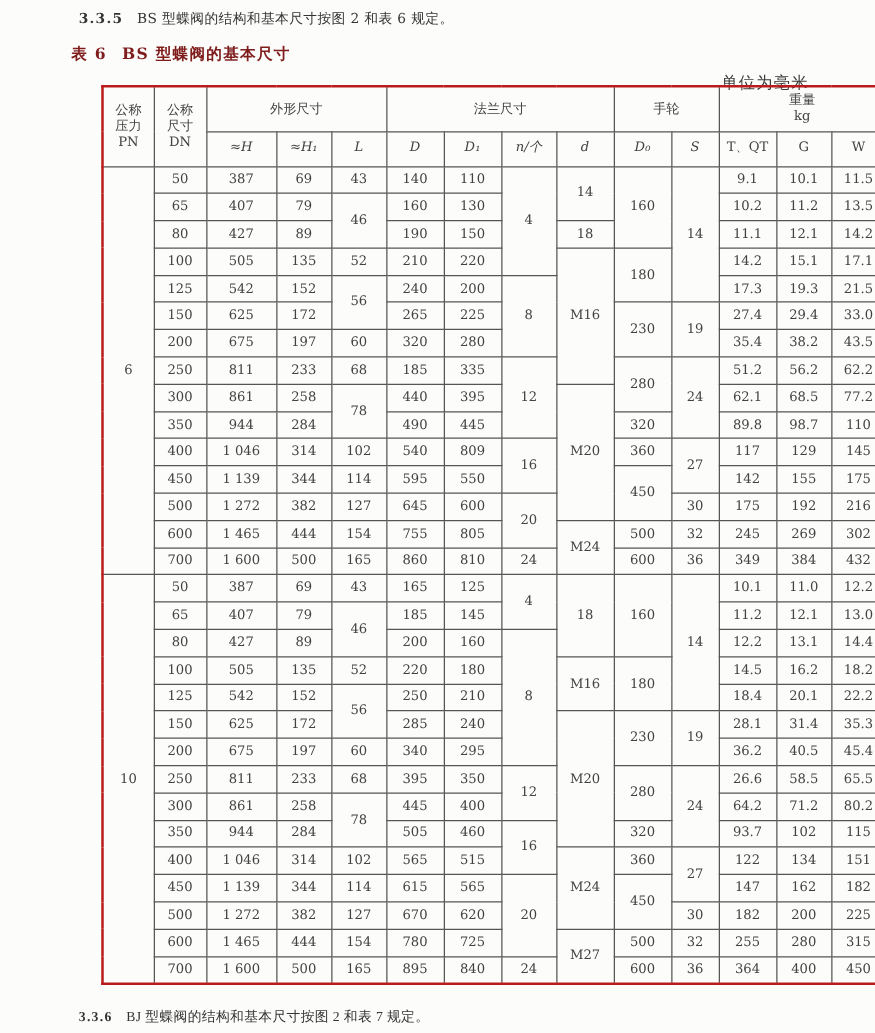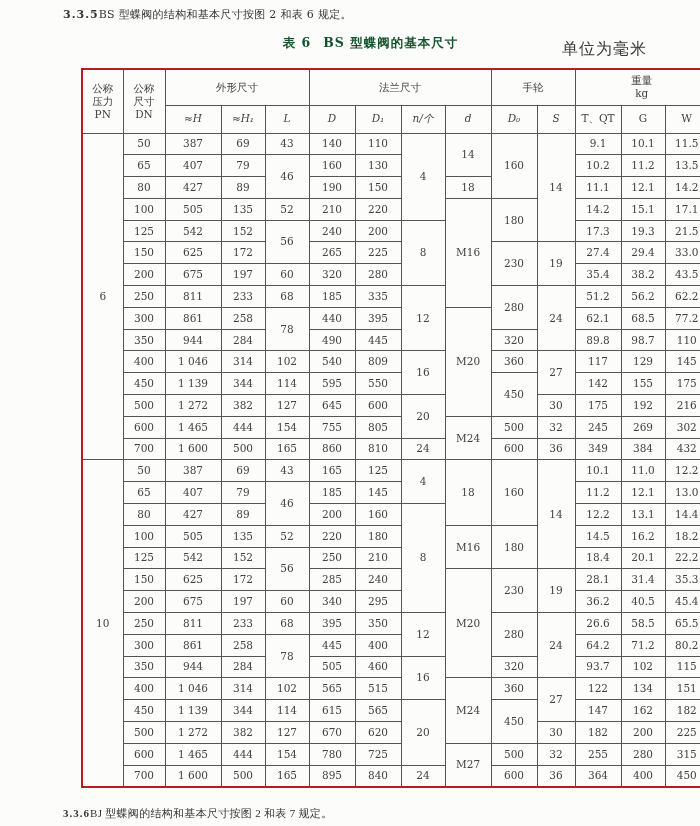--- a/index.html
+++ b/index.html
@@ -5,25 +5,25 @@
   html,body{margin:0;padding:0;}
   body{
     width:700px;height:826px;position:relative;
     background:#fcfcfa;color:#3d3d3d;
     font-family:"DejaVu Serif","Liberation Serif",serif;
     overflow:hidden;
   }
   .clause{position:absolute;left:63px;margin:0;font-size:11px;letter-spacing:.3px;color:#343434;}
   .clause-top{top:7px;}
   .clause-bottom{top:806px;font-family:Liberation Serif, serif;}
-  .clause-num{font-weight:bold;letter-spacing:1px;}
-  .title-row{position:absolute;top:35px;left:57px;width:627px;text-align:center;
-    font-size:12.5px;font-weight:bold;color:#14532d;letter-spacing:1px;}
+  .clause-num{font-weight:bold;margin-right:11px;letter-spacing:1px;}
+  .title-row{position:absolute;top:35px;left:57px;width:627px;text-align:left;
+    font-size:12.5px;font-weight:bold;color:#7f1d1d;letter-spacing:1px;}
   .tbl-label{margin-right:12px;}
-  .unit-note{position:absolute;top:39px;right:53px;font-size:16px;color:#3a3a3a;letter-spacing:1px;}
+  .unit-note{position:absolute;top:57px;right:53px;font-size:13px;color:#3a3a3a;letter-spacing:1px;}
   table.dim{
     position:absolute;top:68px;left:57px;width:627px;
     border-collapse:collapse;table-layout:fixed;
     border:2px solid #b91c1c;
     margin-left:24px;
   }
   table.dim th,table.dim td{
     border:1px solid #555;
     text-align:center;vertical-align:middle;
     padding:0;font-weight:normal;

